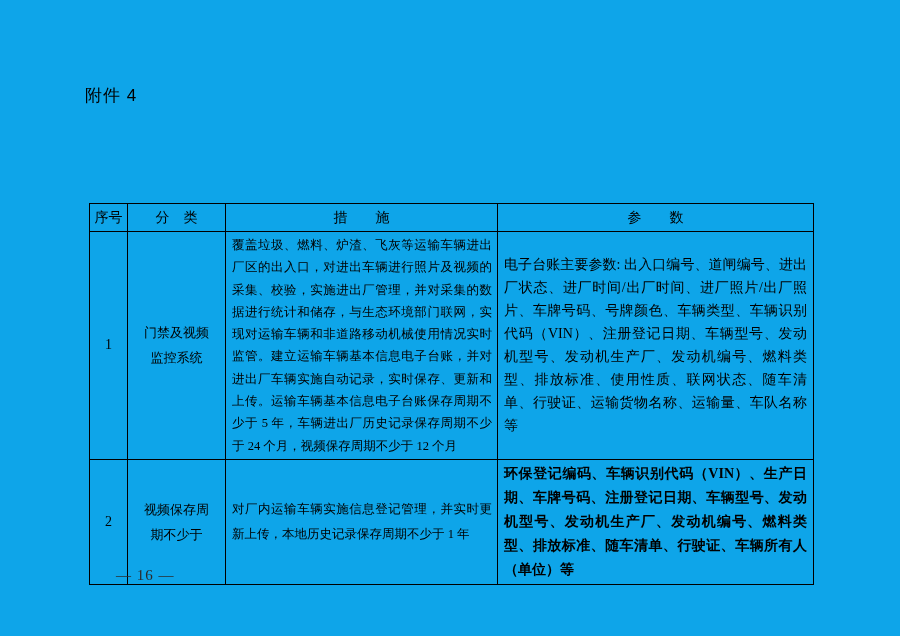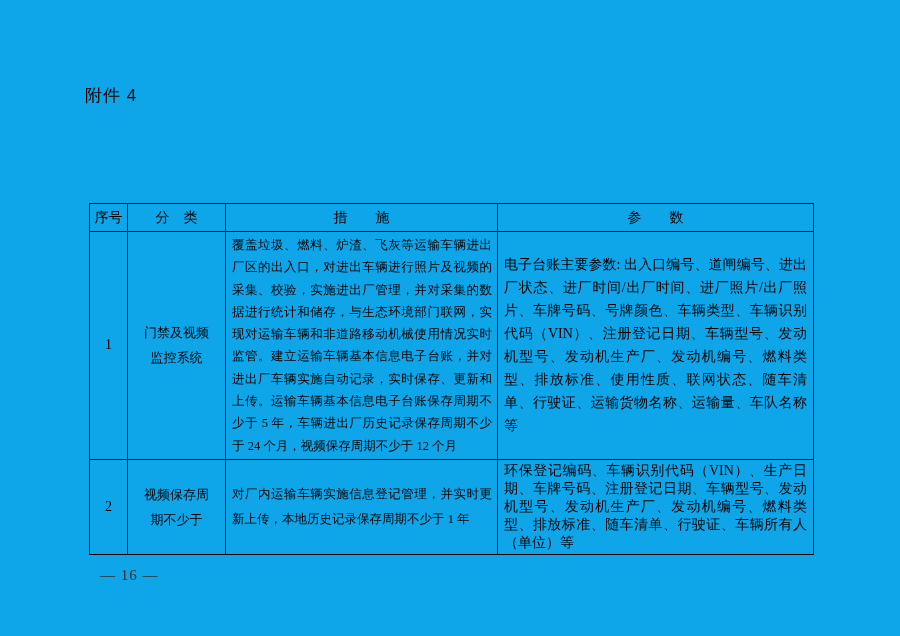--- a/index.html
+++ b/index.html
@@ -57,23 +57,23 @@
     text-align:justify; vertical-align:middle;
     font-size:12.5px; line-height:22.3px;
     padding:2px 5px 2px 6px;
   }
   td.c-params {
     text-align:justify; vertical-align:middle;
     font-size:14px; line-height:23px;
     padding:2px 6px;
   }
   tr.row-2 td.c-measures { line-height:25px; }
-  tr.row-2 td.c-params  { line-height:18px; }
+  tr.row-2 td.c-params  { line-height:24px;font-weight:bold; }
   .page-number {
-    position:absolute; left:100px; top:567px;
+    position:absolute; left:116px; top:567px;
     font-size:15px; color:#2b2b2b; letter-spacing:1px;
   }
 </style>
 </head>
 <body>
 
 <div class="page">
 
   <div class="attachment-label">附件 4</div>
 

